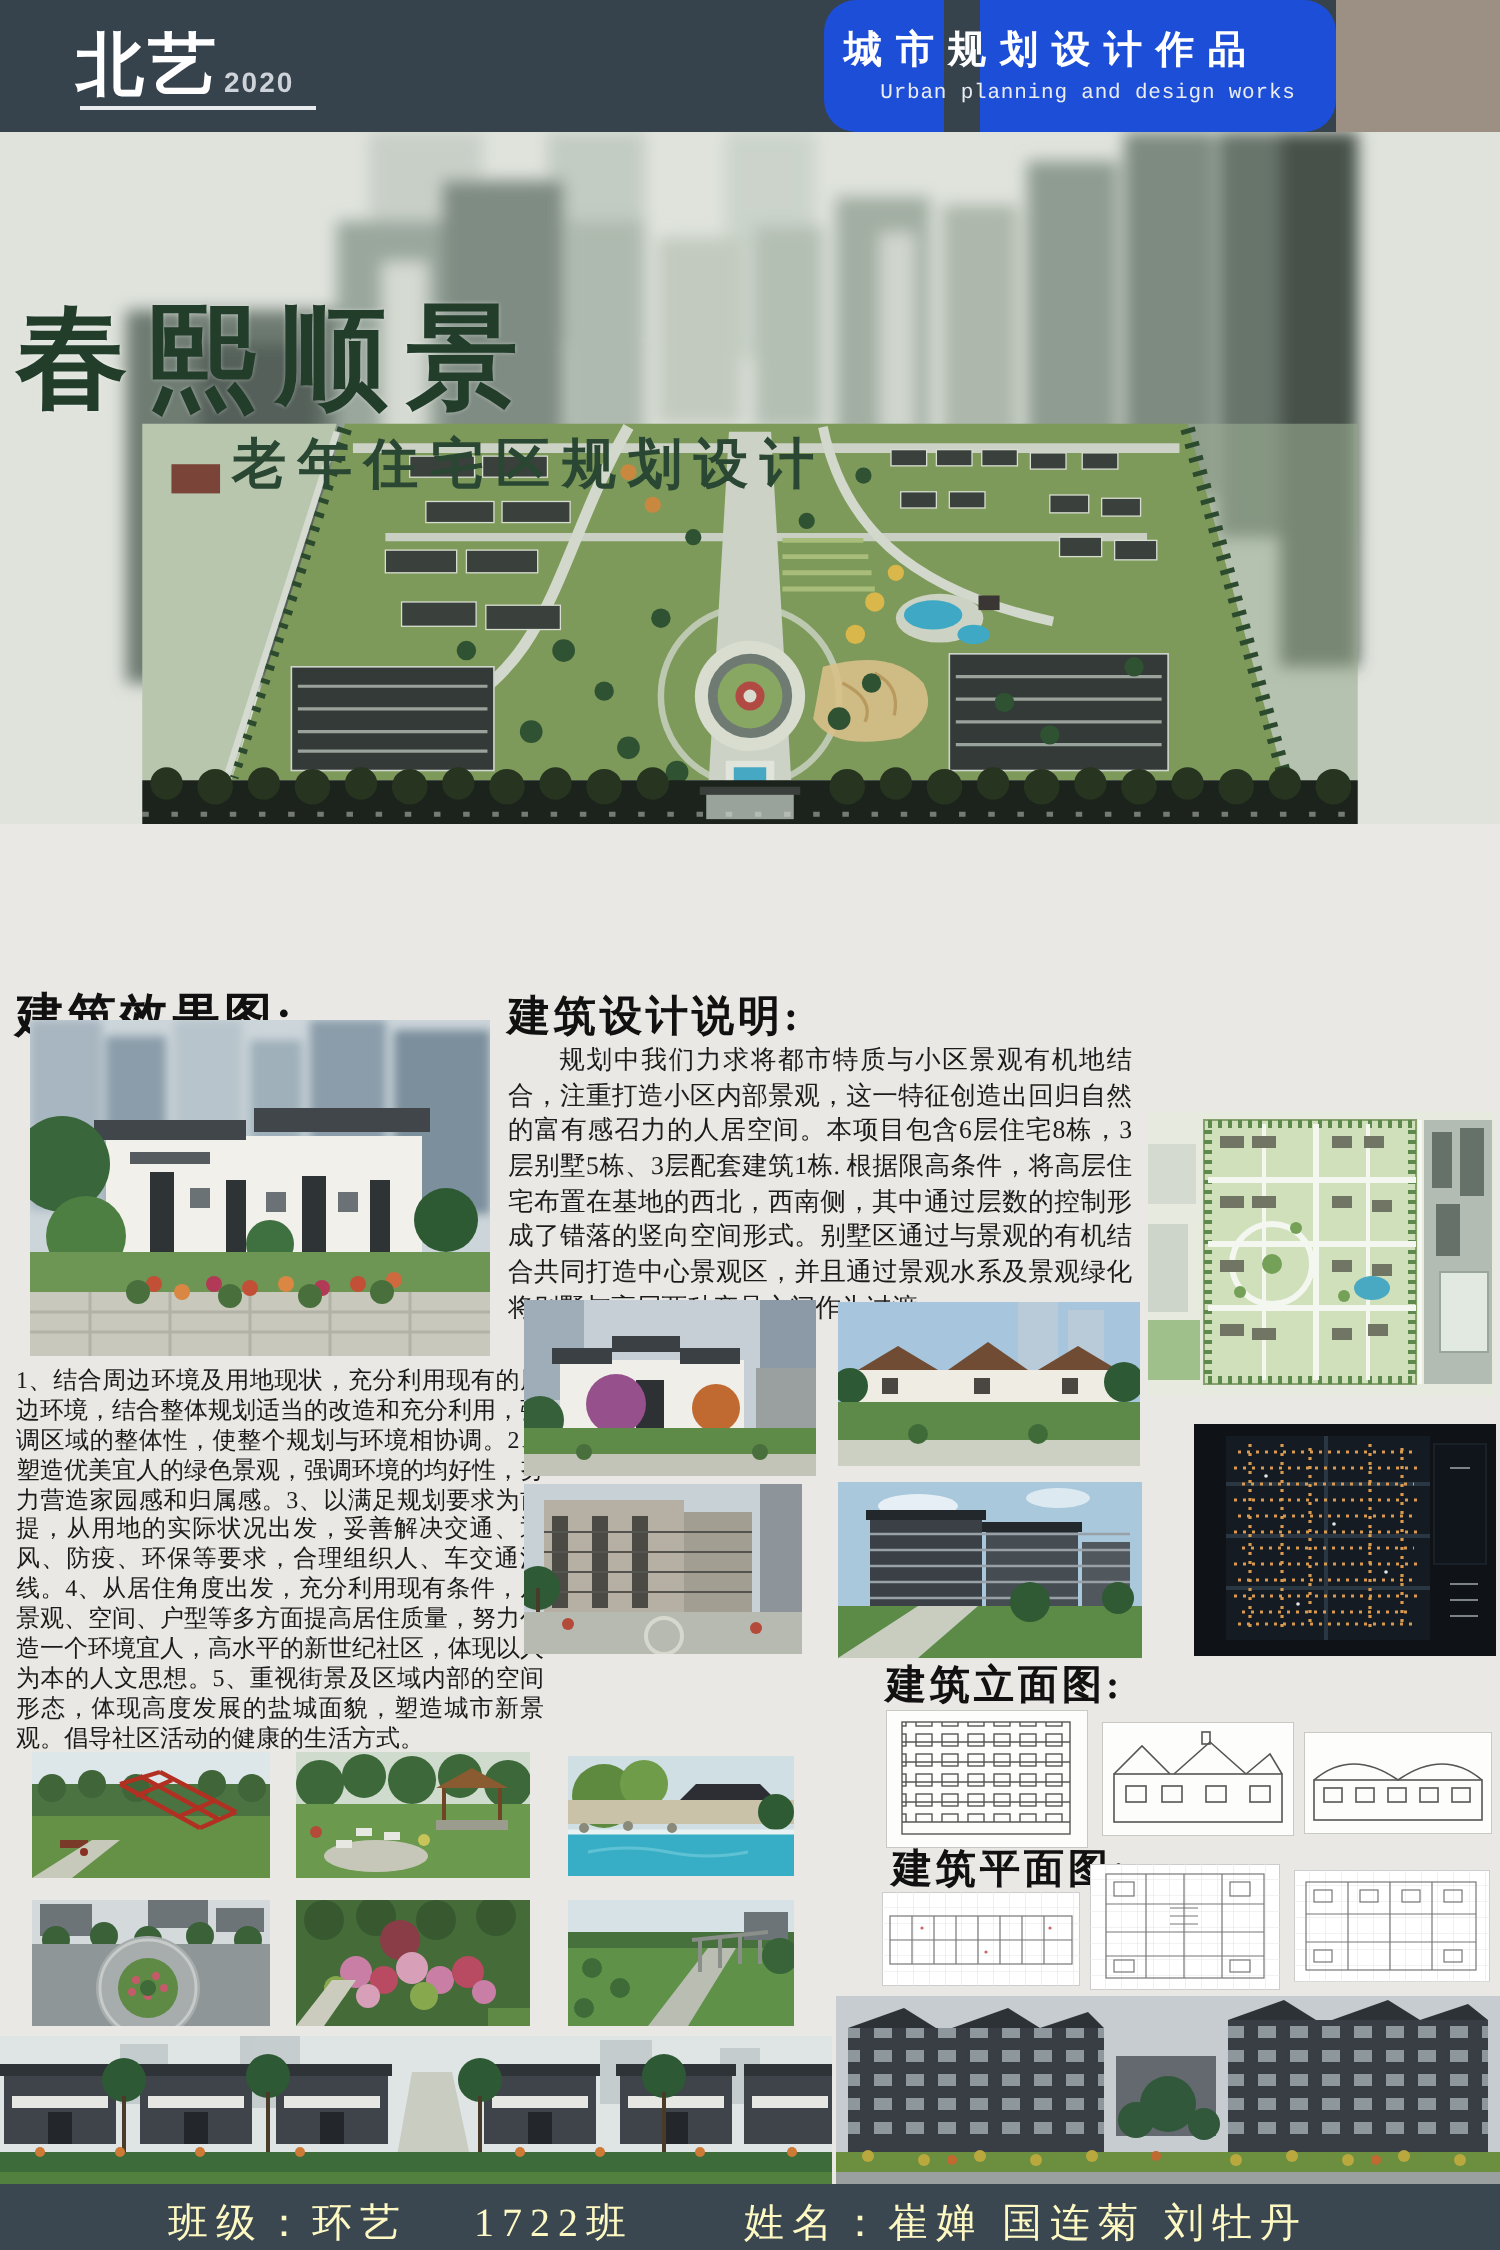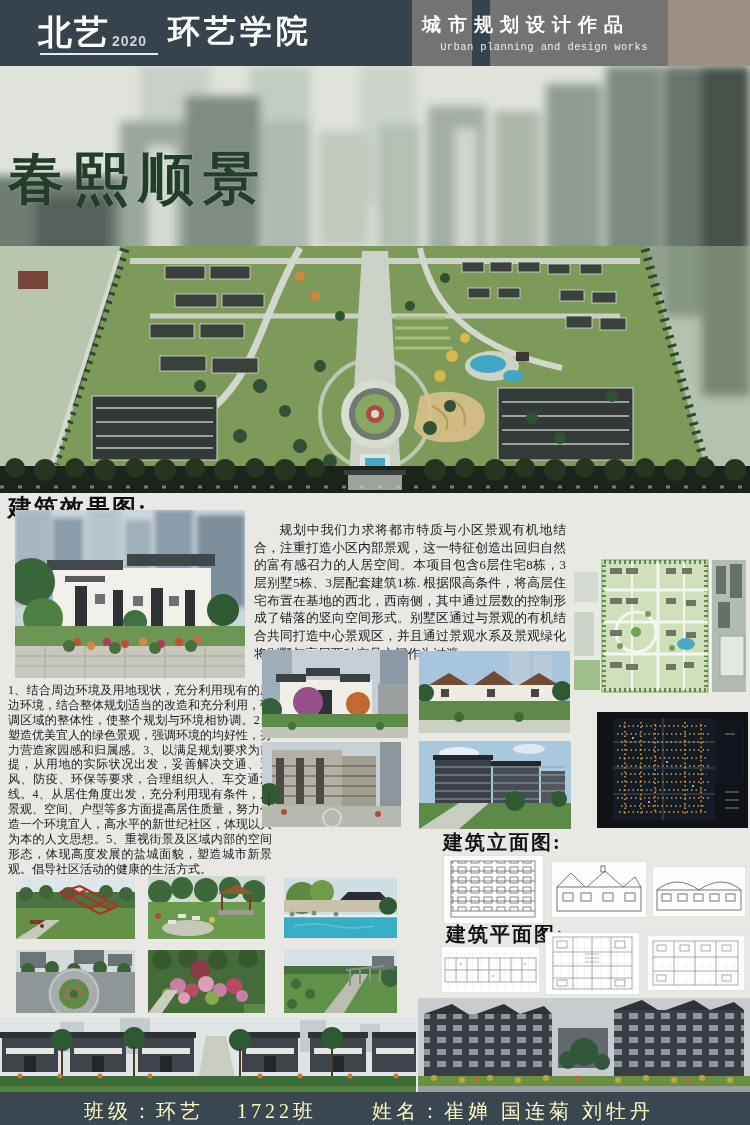--- a/index.html
+++ b/index.html
@@ -7,29 +7,29 @@
           font-family:"Liberation Serif",serif;}
   
   .hdr{position:absolute;left:0;top:0;width:750px;height:66px;background:#36424c;}
   .brand{position:absolute;left:38px;top:10px;font-family:"Liberation Sans",sans-serif;
          font-weight:bold;font-size:34px;color:#fff;letter-spacing:2px;}
   .brand-year{position:absolute;left:112px;top:33px;font-family:"Liberation Sans",sans-serif;
          font-weight:bold;font-size:14px;color:#cdd3d8;letter-spacing:1px;text-align:center;}
   .brand-line{position:absolute;left:40px;top:53px;width:118px;height:2px;background:#e8ebee;}
   .school{position:absolute;left:168px;top:10px;font-family:"Liberation Sans",sans-serif;
          font-weight:bold;font-size:32px;color:#fff;letter-spacing:4px;}
-  .cat-panel{position:absolute;left:412px;top:0;width:256px;height:66px;background:#737373;}
+  .cat-panel{position:absolute;left:412px;top:0;width:256px;height:66px;background:#1d4ed8;border-radius:16px;}
   .cat-stripe{position:absolute;left:60px;top:0;width:18px;height:66px;background:#36424c;}
   .cat-cn{position:absolute;left:10px;top:12px;width:240px;font-family:"Liberation Sans",sans-serif;
          font-weight:bold;font-size:19px;color:#fff;letter-spacing:7px;z-index:2;}
   .cat-en{position:absolute;left:10px;top:41px;width:244px;font-family:"Liberation Mono",monospace;
          font-size:10.5px;color:#e9edf1;letter-spacing:0.4px;z-index:2;text-align:center;}
   .tan{position:absolute;left:668px;top:0;width:82px;height:70px;background:#9c9084;}
   
-  .hero{position:absolute;left:0;top:66px;width:750px;height:427px;background:#dfe3dc;overflow:hidden;}
+  .hero{position:absolute;left:0;top:66px;width:750px;height:346px;background:#dfe3dc;overflow:hidden;}
   .hero svg{display:block;width:100%;height:100%;}
   .title{position:absolute;left:8px;top:76px;font-size:56px;font-weight:bold;color:#223d2a;
          letter-spacing:9px;text-shadow:0 0 2px rgba(255,255,255,.4);}
   .subtitle{position:absolute;left:116px;top:148px;font-size:27px;font-weight:bold;color:#2a4733;letter-spacing:6px;}
   
   .sec-h{position:absolute;font-weight:bold;color:#111;}
   .h-render{left:8px;top:492px;font-size:24px;letter-spacing:2px;}
   .h-desc{left:254px;top:494px;font-size:21px;letter-spacing:2px;}
   .h-elev{left:443px;top:829px;font-size:20px;letter-spacing:2px;}
   .h-plan{left:446px;top:921px;font-size:20px;letter-spacing:2px;}
@@ -50,21 +50,20 @@
 </style>
 </head>
 <body>
 
 <div class="poster">
 
   <div class="hdr">
     <span class="brand">北艺</span>
     <span class="brand-year">2020</span>
     <div class="brand-line"></div>
-    <span class="school">环艺学院</span>
     <div class="cat-panel">
       <div class="cat-stripe"></div>
       <div class="cat-cn">城市规划设计作品</div>
       <div class="cat-en">Urban planning and design works</div>
     </div>
     <div class="tan"></div>
   </div>
 
   <div class="hero">
     <svg viewBox="0 0 750 427">
@@ -199,23 +198,25 @@
         <circle cx="645" cy="402" r="10"></circle>
           <circle cx="675" cy="404" r="11"></circle>
           <circle cx="705" cy="402" r="10"></circle>
         <circle cx="735" cy="404" r="11"></circle>
       </g>
       <rect x="348" y="408" width="54" height="16" fill="#9aa39b"></rect>
       <rect x="344" y="404" width="62" height="5" fill="#3a3f3b"></rect>
       <path d="M0,421 H750" stroke="#cfd3cc" stroke-width="3" stroke-dasharray="4,14" opacity=".5"></path>
     </svg>
     <div class="title">春熙顺景</div>
+    <div class="subtitle">老年住宅区规划设计</div>
   </div>
 
   <div class="sec-h h-render">建筑效果图:</div>
+  <div class="sec-h h-desc">建筑设计说明:</div>
   <div class="sec-h h-elev">建筑立面图:</div>
   <div class="sec-h h-plan">建筑平面图:</div>
 
   <div class="ph" style="left:15px;top:510px;width:230px;height:168px;">
     <svg viewBox="0 0 230 168">
       <defs>
           <filter id="mb">
             <feGaussianBlur stdDeviation="2.5"></feGaussianBlur>
           </filter>
         </defs>

